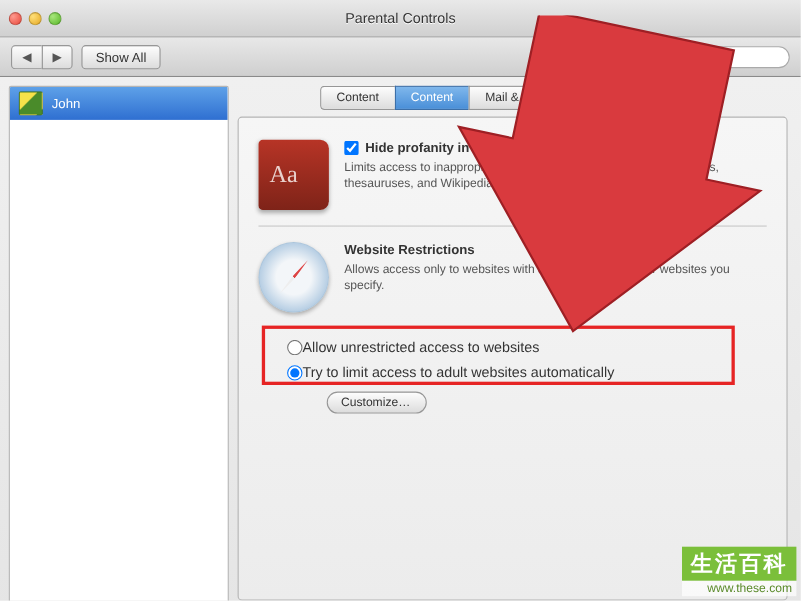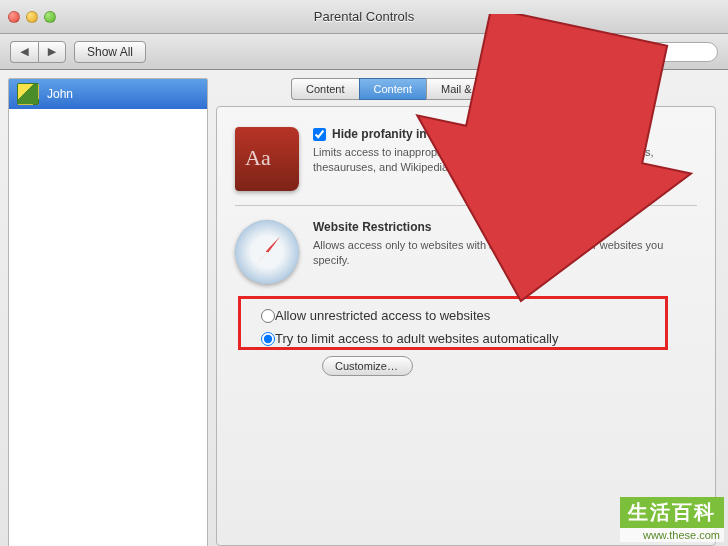--- a/index.html
+++ b/index.html
@@ -50,21 +50,21 @@
 .sec-body { flex: 1; font-size: 11px; color: #555; }
 .sec-body .row1 { display: flex; align-items: center; gap: 6px; margin-bottom: 4px; }
 .sec-body .row1 .lbl { font-size: 12px; color: #333; font-weight: bold; }
 .sec-body .title { font-size: 12px; color: #333; font-weight: bold; margin-bottom: 4px; }
 .sec-body .desc { line-height: 1.4; }
 .chk { width: 13px; height: 13px; }
 
 .radio-block { margin: 6px 0 0 26px; }
 .radio-row { display: flex; align-items: center; gap: 0; font-size: 13px; color: #333; padding: 4px 0; }
 .radio-row input { width: 14px; height: 14px; }
-.customize { margin: 6px 0 12px 61px; height: 20px; padding: 0 14px 0 12px; background: linear-gradient(#fdfdfd, #dcdcdc); border: 1px solid #979797; border-radius: 10px; font-size: 11px; color: #333; position: relative; }
+.customize { margin: 6px 0 12px 36px; height: 20px; padding: 0 14px 0 12px; background: linear-gradient(#fdfdfd, #dcdcdc); border: 1px solid #979797; border-radius: 10px; font-size: 11px; color: #333; position: relative; }
 
 .highlight-box { position: absolute; border: 3px solid #e62424; left: 238px; top: 296px; width: 430px; height: 54px; pointer-events: none; }
 
 
 .arrow-overlay { position: absolute; left: 400px; top: 14px; pointer-events: none; }
 
 
 .watermark { position: absolute; right: 4px; bottom: 4px; text-align: right; }
 .wm-box { background: #7bbf3a; color: #fff; font-size: 20px; padding: 2px 8px; font-weight: bold; letter-spacing: 2px; }
 .wm-url { font-size: 11px; color: #5a8a2a; background: rgba(255,255,255,0.7); padding: 1px 4px; }

